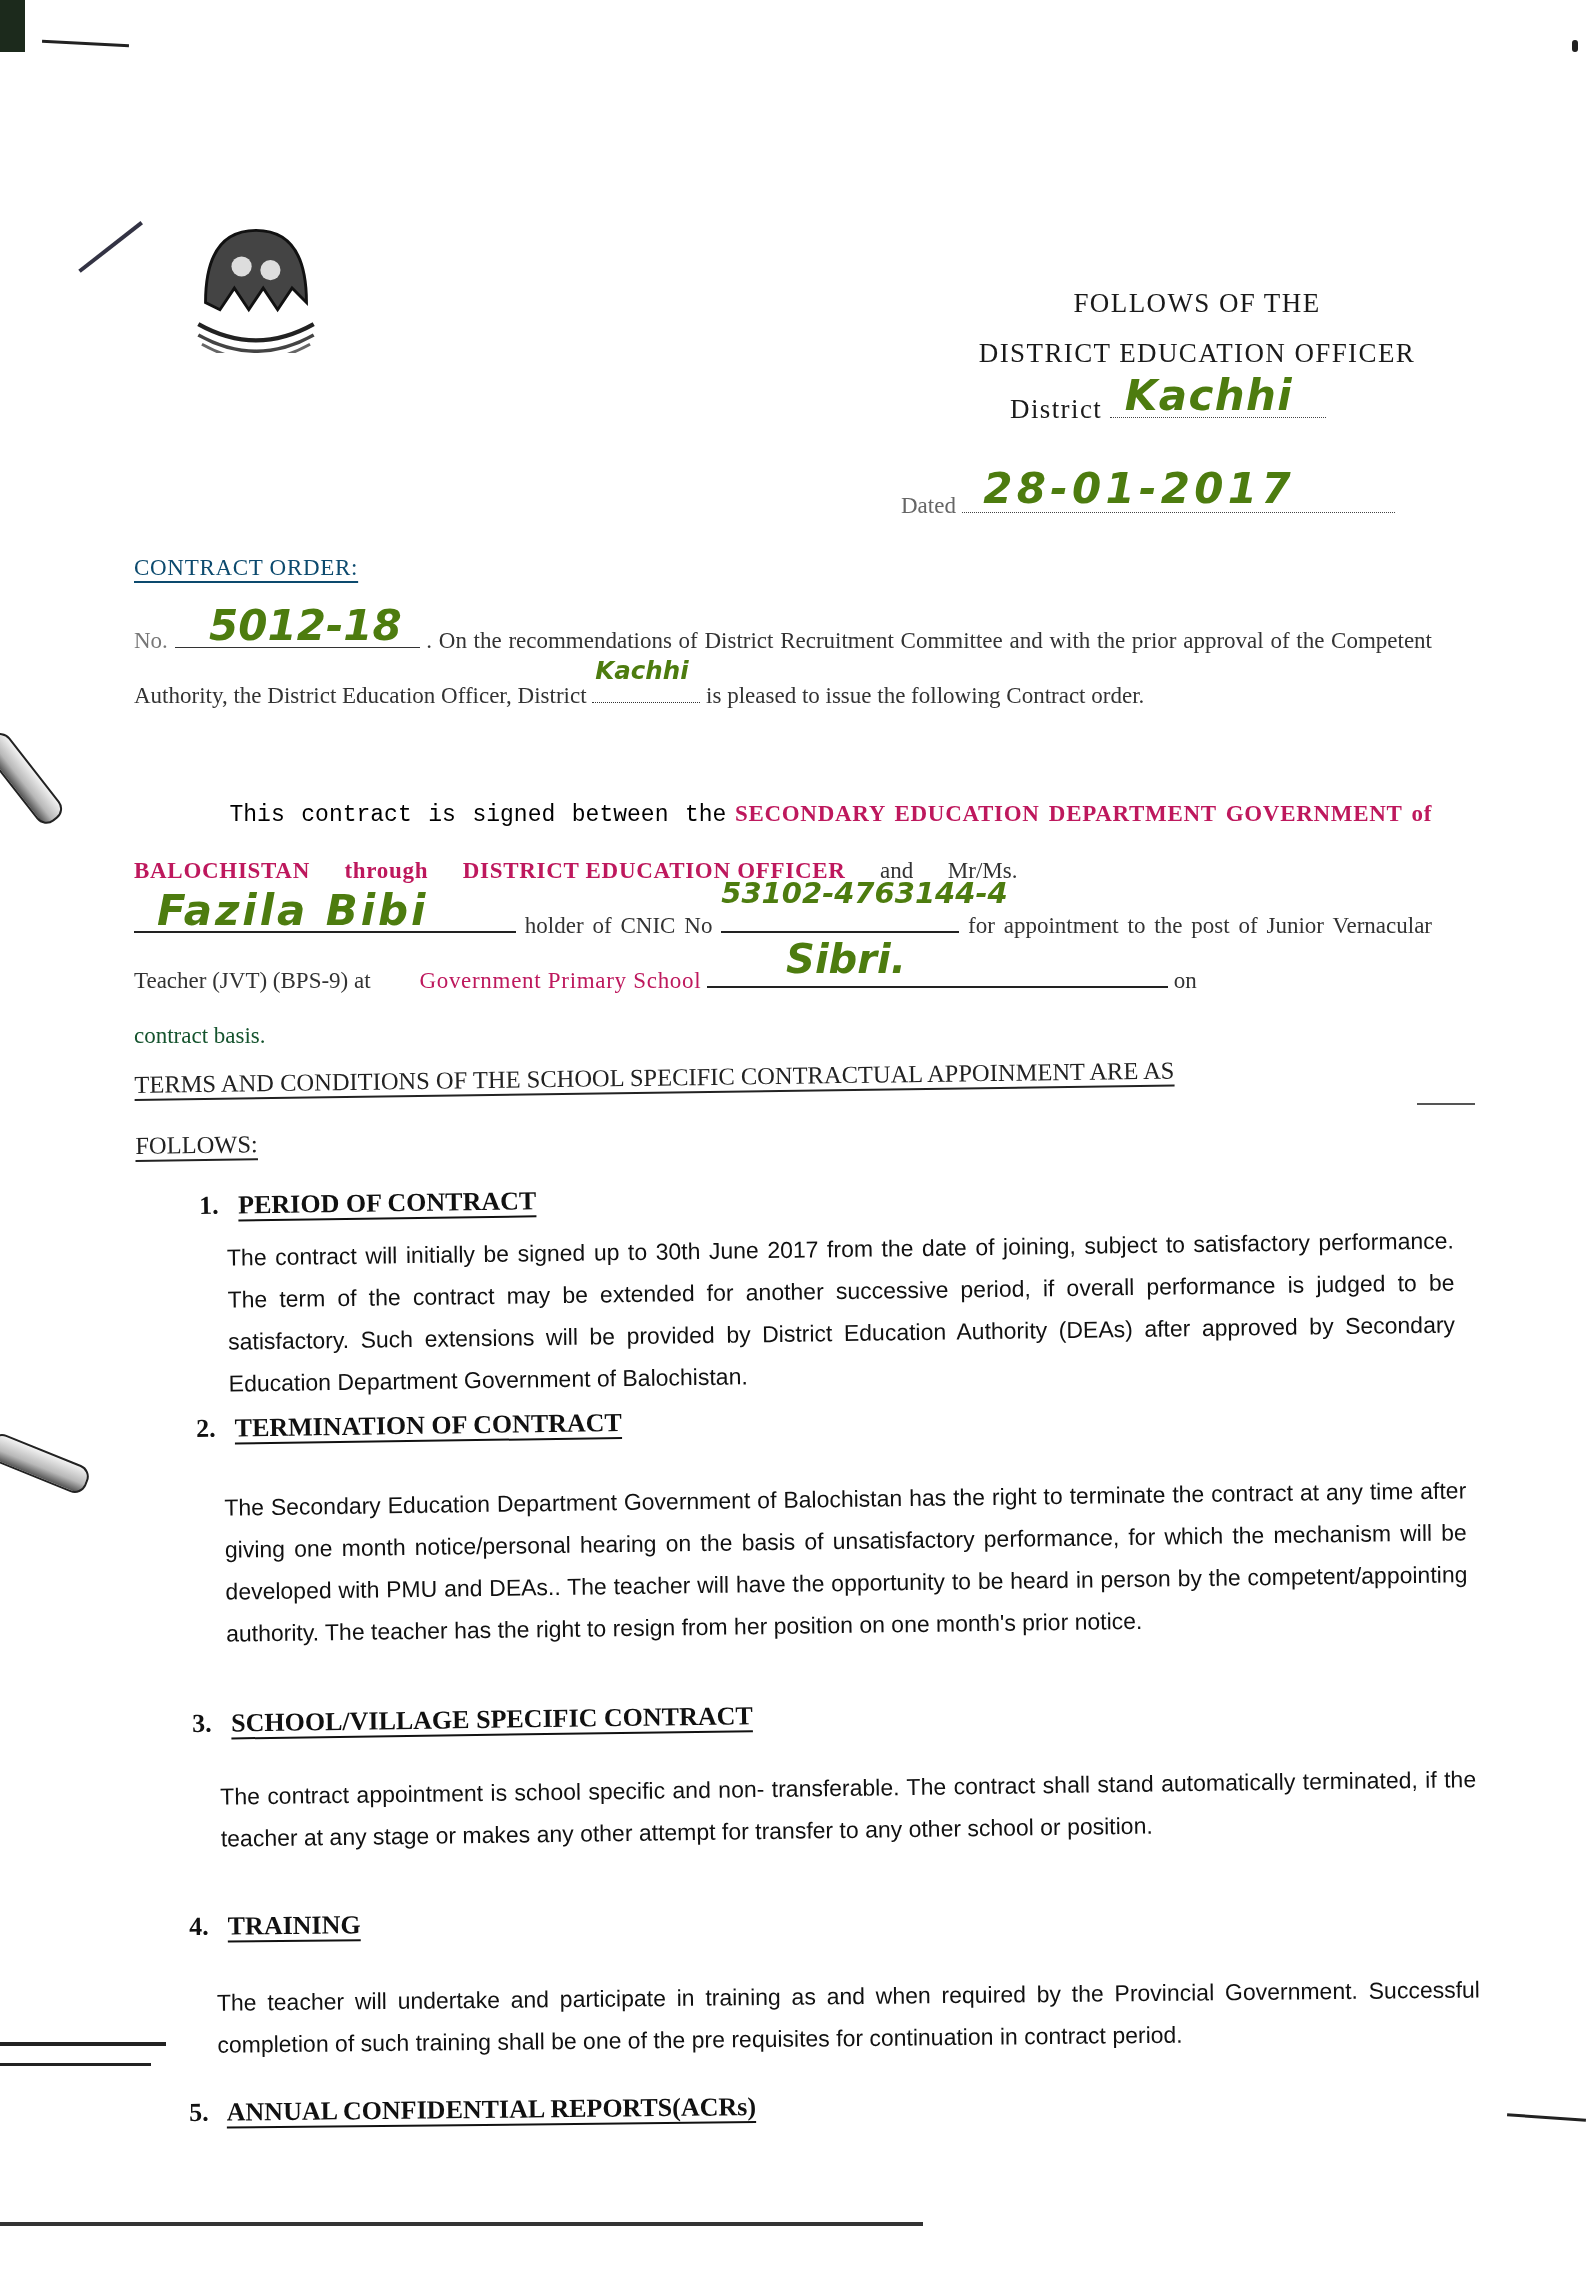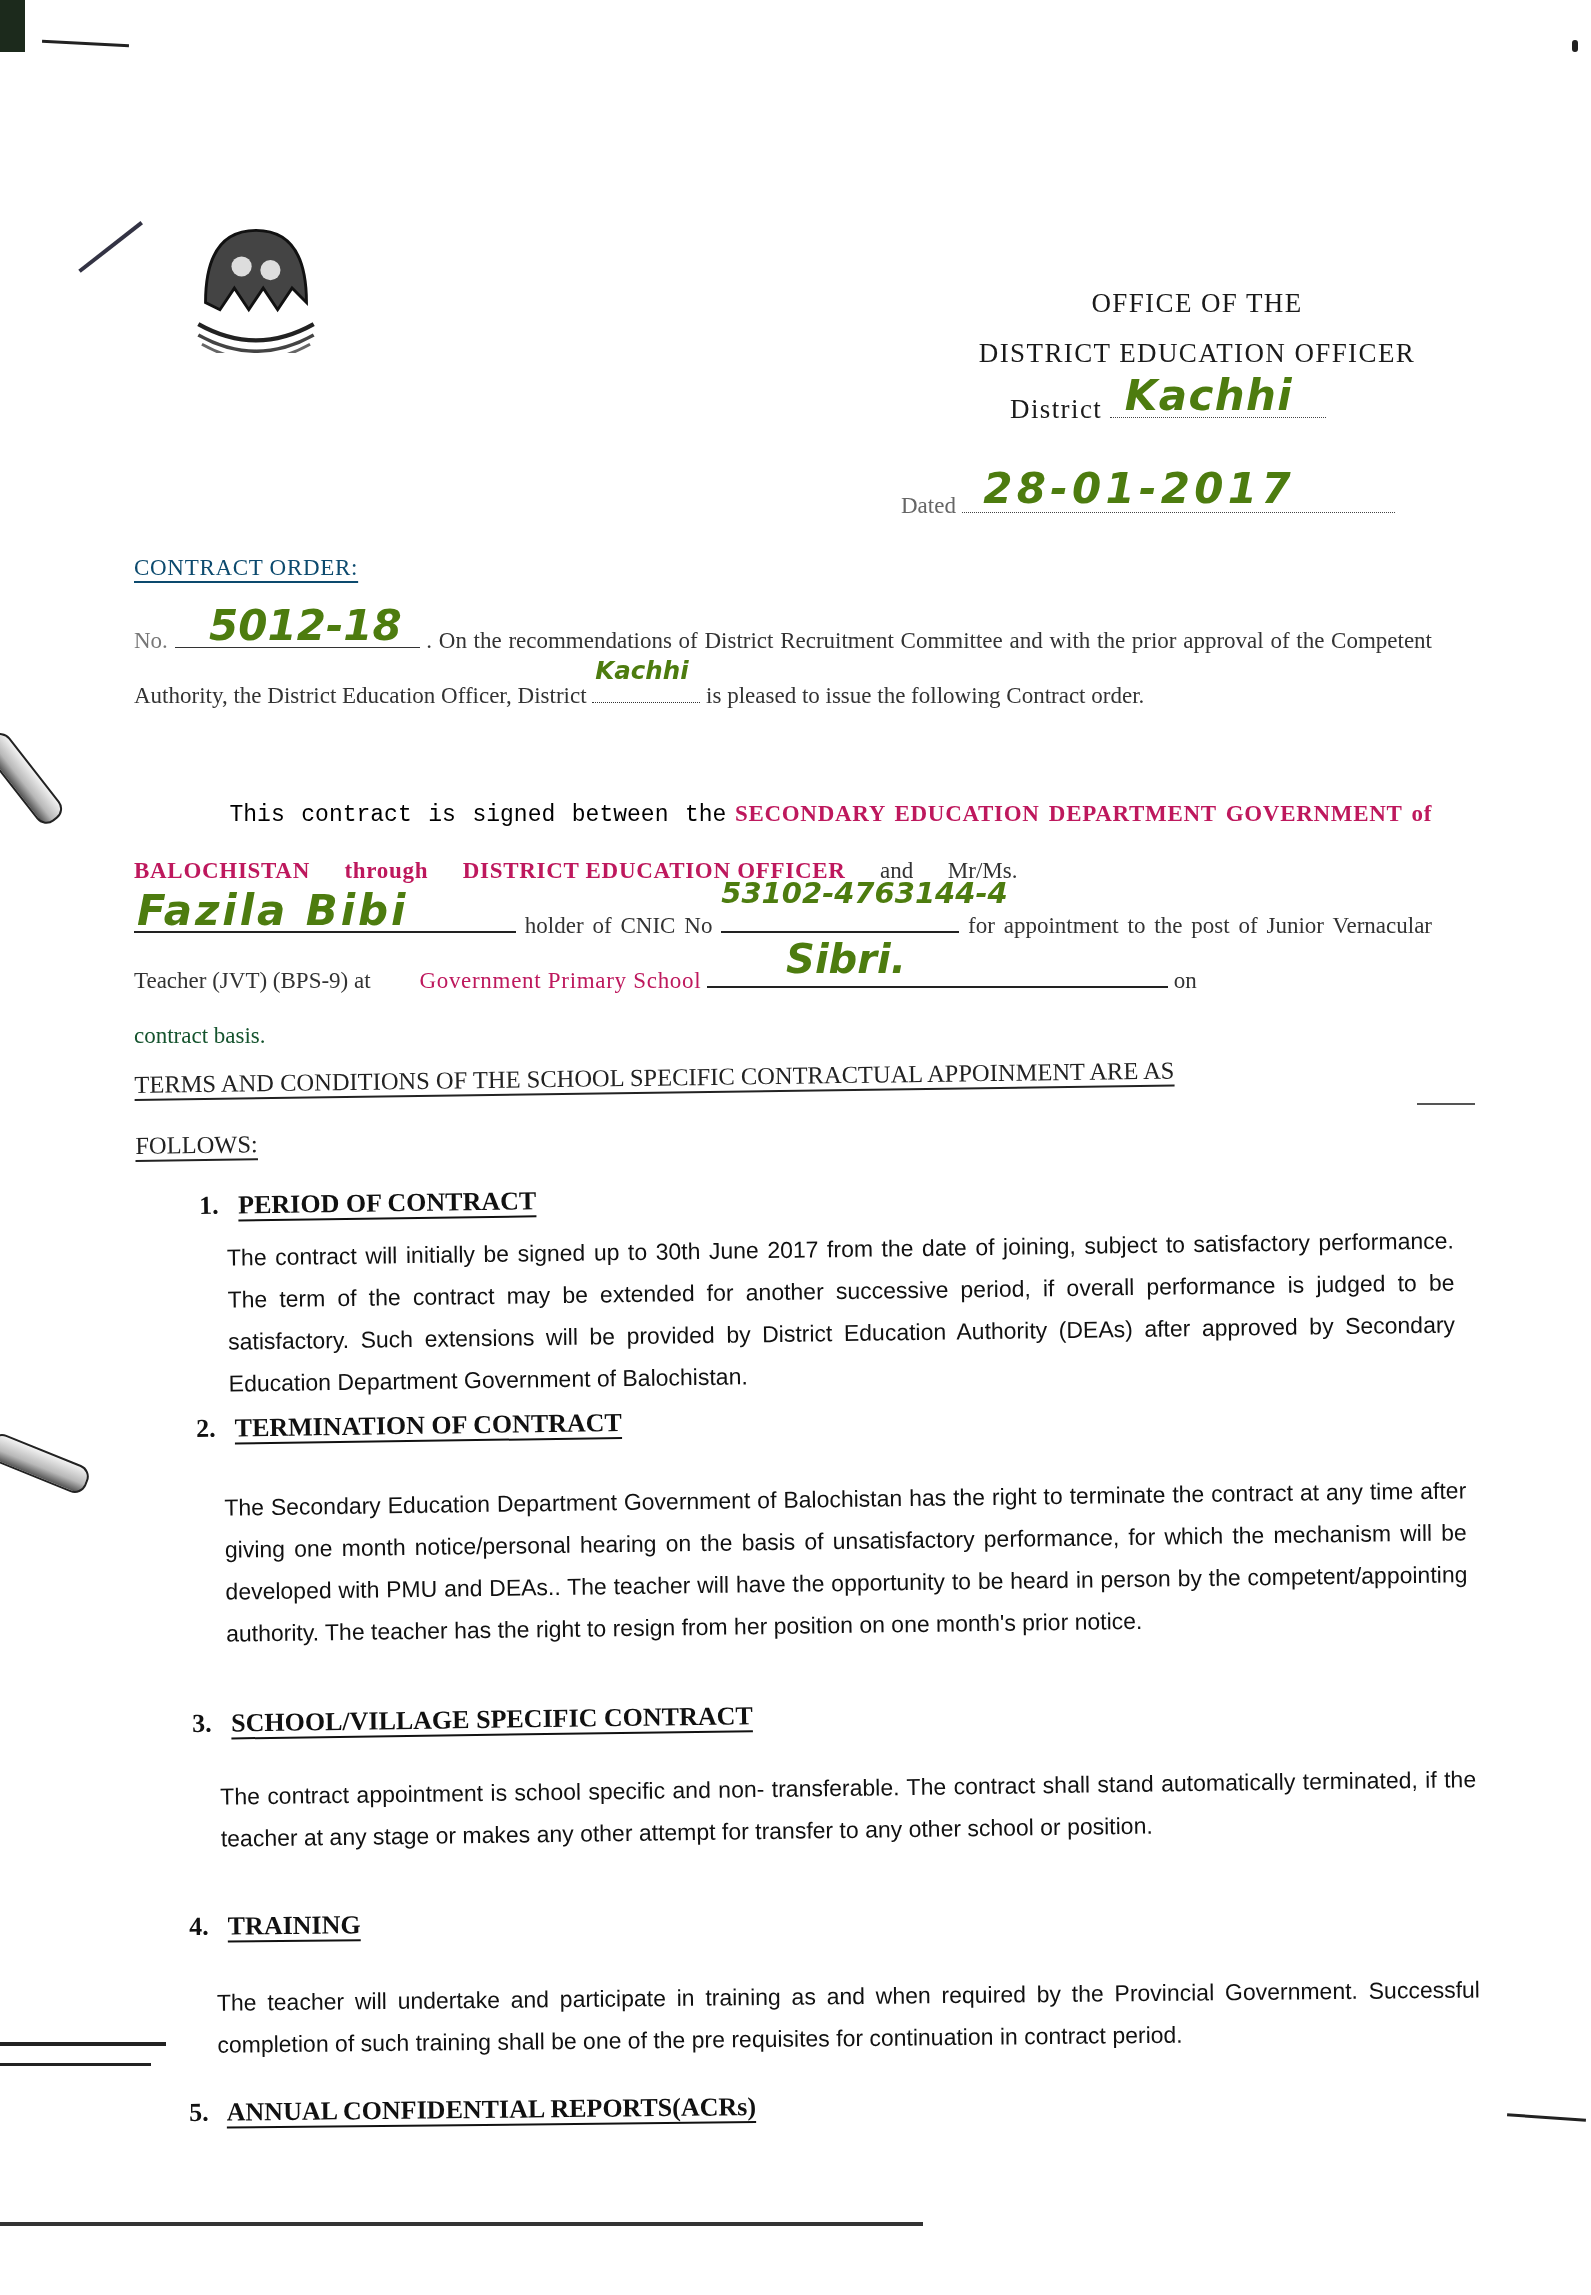--- a/index.html
+++ b/index.html
@@ -54,21 +54,21 @@
     <path d="M20 120 Q20 20 90 20 Q160 20 160 120 L140 100 L120 130 L100 100 L80 130 L60 100 L40 130 Z" fill="#444" stroke="#111" stroke-width="4"></path>
     <circle cx="70" cy="70" r="14" fill="#ddd"></circle>
     <circle cx="110" cy="75" r="14" fill="#ddd"></circle>
     <path d="M10 150 Q90 195 170 150" fill="none" stroke="#222" stroke-width="6"></path>
     <path d="M10 165 Q90 210 170 165" fill="none" stroke="#444" stroke-width="5"></path>
     <path d="M15 178 Q90 220 165 178" fill="none" stroke="#666" stroke-width="4"></path>
   </svg>
 </div>
 
 <div class="abs office-block serif">
-  <div class="line">OFFICE OF THE</div>
+  <div class="line">FOLLOWS OF THE</div>
   <div class="line">DISTRICT EDUCATION OFFICER</div>
   <div class="line district-line">
     <span>District</span>
     <span class="blank" style="width:216px;height:29px;border-bottom:1.4px dotted #444;">
       <span class="hand-in hand" style="font-size:42px;left:14.4px;bottom:-2.9px;">Kachhi</span>
     </span>
   </div>
 </div>
 
 <div class="abs dated-line serif">
@@ -99,21 +99,21 @@
   &nbsp;&nbsp;&nbsp;&nbsp;
   <span class="caps" style="font-weight:bold;">through</span>
   &nbsp;&nbsp;&nbsp;&nbsp;
   <span class="caps">DISTRICT EDUCATION OFFICER</span>
   &nbsp;&nbsp;&nbsp;&nbsp;
   <span>and</span>
   &nbsp;&nbsp;&nbsp;&nbsp;
   <span>Mr/Ms.</span>
   <br>
   <span class="blank" style="width:382px;height:29px;">
-    <span class="hand-in hand" style="font-size:42px;left:3px;bottom:-7.2px;letter-spacing:2.9px;">Fazila Bibi</span>
+    <span class="hand-in hand" style="font-size:42px;left:23px;bottom:-7.2px;letter-spacing:2.9px;">Fazila Bibi</span>
   </span>
   <span>holder of CNIC No</span>
   <span class="blank" style="width:238px;height:26px;">
     <span class="hand-in hand" style="font-size:29px;left:0;bottom:10px;">53102-4763144-4</span>
   </span>
   <span>for appointment to the post of Junior Vernacular Teacher (JVT) (BPS-9) at</span>
   <span class="caps" style="font-weight:normal;margin-left:43px;">Government Primary School</span>
   <span class="blank" style="width:461px;height:27px;">
     <span class="hand-in hand" style="font-size:40px;left:79px;bottom:-1.4px;">Sibri.</span>
   </span>

